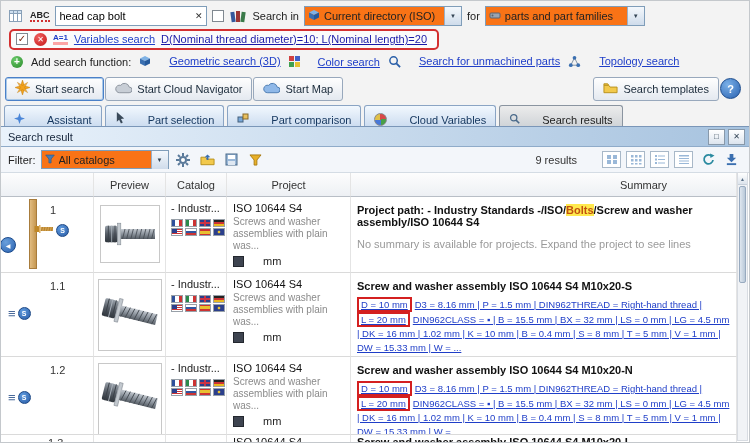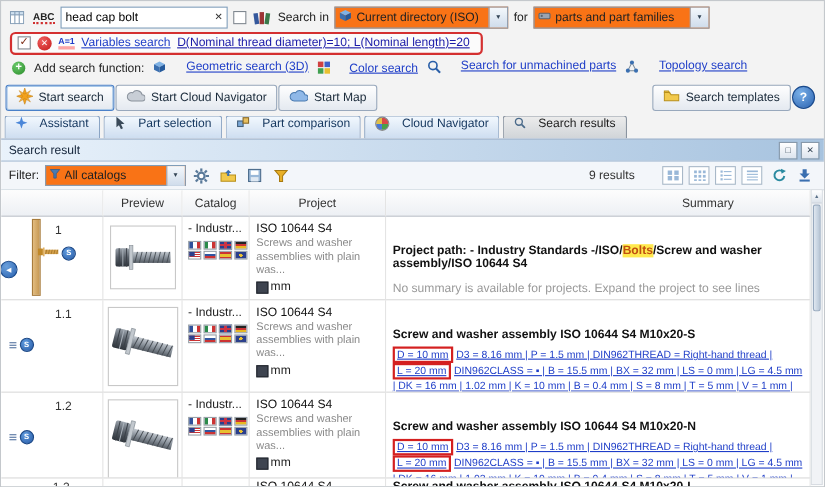--- a/index.html
+++ b/index.html
@@ -29,21 +29,21 @@
 .palette{display:grid;grid-template-columns:5px 5px;grid-auto-rows:5px;gap:1px}
 .palette i{display:block}
 
 .btn-row{height:27px;display:flex;align-items:center;gap:1px;padding:2px 8px 2px 4px}
 .btn{display:inline-flex;align-items:center;gap:5px;height:22px;padding:0 9px;background:linear-gradient(#fefefe,#e4e9f0);border:1px solid #98a8bc;border-radius:3px;white-space:nowrap;color:#1a2a3a}
 .btn.primary{border-color:#4a80c8;box-shadow:0 0 0 1px #a8c8e8 inset}
 .spacer{flex:1}
 .help-btn{width:19px;height:19px;border-radius:50%;background:radial-gradient(circle at 35% 30%,#7ab0e8,#2a62b0);border:1px solid #1a4a8c;color:#fff;font-weight:bold;font-size:11px;display:inline-flex;align-items:center;justify-content:center}
 
 .tab-row{height:22px;display:flex;align-items:flex-end;gap:3px;padding-left:3px}
-.tab{display:inline-flex;align-items:flex-start;gap:11px;height:20px;padding:0 9px;border:1px solid #8aa4c4;border-bottom:none;border-radius:3px 3px 0 0;background:linear-gradient(#f2f8fe,#cdddf0);color:#14365e;white-space:nowrap}
+.tab{display:inline-flex;align-items:flex-end;gap:22px;height:20px;padding:0 9px;border:1px solid #8aa4c4;border-bottom:none;border-radius:3px 3px 0 0;background:linear-gradient(#f2f8fe,#cdddf0);color:#14365e;white-space:nowrap}
 .tab.active{background:linear-gradient(#ececec,#d0d4d8);border-color:#8a94a0;color:#222}
 .pinwheel{width:11px;height:11px;border-radius:50%;background:conic-gradient(#d84848 0 25%,#48a048 0 50%,#4878d8 0 75%,#e0c048 0);border:1px solid #888}
 
 .panel{flex:1;position:relative;background:#fff;border-top:1px solid #7a96b8;display:flex;flex-direction:column;min-height:0}
 .panel-title{height:19px;display:flex;align-items:center;padding:0 4px 0 7px;background:linear-gradient(to right,#e9f2fb,#a7c3df);border-bottom:1px solid #8fabc9;gap:3px}
 .panel-title .t{flex:1;color:#14243a}
 .win-btn{width:15px;height:14px;border:1px solid #8899aa;background:linear-gradient(#fff,#dce4ee);font-size:8px;display:inline-flex;align-items:center;justify-content:center;color:#345}
 .filter-bar{height:25px;display:flex;align-items:center;gap:5px;padding:0 8px 0 7px;background:#f3f6fa;border-bottom:1px solid #d4dce4}
 .combo.catalogs{width:128px;height:19px}
 .tool{width:19px;height:18px;display:inline-flex;align-items:center;justify-content:center}
@@ -77,23 +77,23 @@
 .f-de{background:linear-gradient(#222 33%,#cc3333 33% 67%,#e8b820 67%)}
 .f-us{background:repeating-linear-gradient(to bottom,#cc3333 0 1px,#fff 1px 2px)}
 .f-us::after{content:"";position:absolute;left:0;top:0;width:5px;height:4px;background:#2b3f8c}
 .f-ru{background:linear-gradient(#fff 33%,#3055a0 33% 67%,#cc3333 67%)}
 .f-es{background:linear-gradient(#cc3333 25%,#e8c030 25% 75%,#cc3333 75%)}
 .f-eu{background:radial-gradient(circle at center,#e8c030 0 1.5px,#2b3f8c 1.6px)}
 .proj{padding:5px 2px 0 6px}
 .r13 .proj{padding-top:1px}
 .proj-name{color:#111}
 .proj-desc{color:#8a8a8a;font-size:10px;line-height:12px;margin-top:2px}
-.unit-row{display:flex;align-items:center;gap:2px;margin-top:3px}
+.unit-row{display:flex;align-items:center;gap:19px;margin-top:3px}
 .unit-icon{width:9px;height:9px;background:#3e4450;border:1px solid #23272e}
-.sum{padding:25px 4px 0 6px}
+.sum{padding:7px 4px 0 6px}
 .r13 .sum{padding-top:1px}
 .sum-title{font-weight:bold;color:#111}
 .path-line{font-weight:bold;color:#111}
 .hl{background:#ffe94d;color:#c05010}
 .no-sum{color:#9a9a9a;margin-top:10px}
 .sum-details{margin-top:5px;font-size:9.5px;line-height:14px;color:#1f3ec8}
 .sum-details span{text-decoration:underline;margin-right:3px}
 .sum-details .boxed{border:2px solid #d42020;padding:0 2px;white-space:nowrap;display:inline-block;line-height:11px}
 
 .vscroll{position:absolute;top:45px;right:1px;bottom:1px;width:11px;background:#f1f3f6;border:1px solid #d8dce2;box-sizing:border-box}
@@ -283,21 +283,21 @@
     </span>
     <span class="tab">
       <span><svg width="12" height="11" viewBox="0 0 12 11">
             <rect x="1" y="4" width="5" height="5" fill="#7aa8d8" stroke="#44617d"></rect>
             <rect x="6" y="1" width="5" height="5" fill="#e8c060" stroke="#8a6a28"></rect>
           </svg></span>
       <span>Part comparison</span>
     </span>
     <span class="tab">
       <span class="pinwheel"></span>
-      <span>Cloud Navigator</span>
+      <span>Cloud Variables</span>
     </span>
     <span class="tab active">
       <span><svg width="11" height="11" viewBox="0 0 14 14">
             <circle cx="6" cy="6" r="4" fill="none" stroke="#4a6a8a" stroke-width="1.6"></circle>
             <line x1="9" y1="9" x2="13" y2="13" stroke="#4a6a8a" stroke-width="2"></line>
           </svg></span>
       <span>Search results</span>
     </span>
   </div>
 

